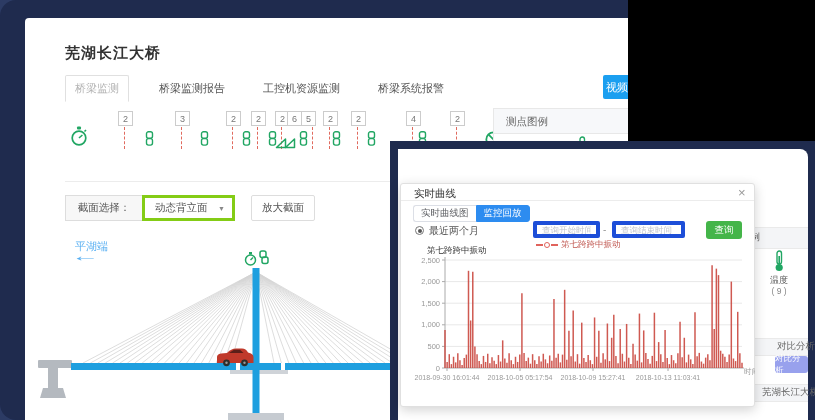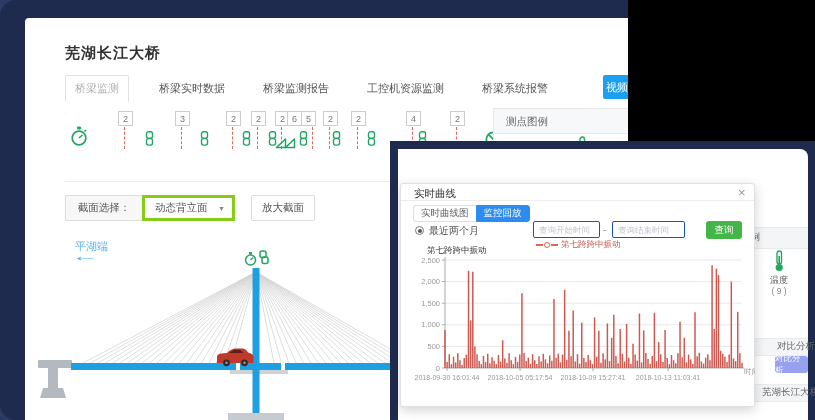--- a/index.html
+++ b/index.html
@@ -46,40 +46,39 @@
   #dialog-close{left:738px;top:185px;font-size:13px;color:#999;cursor:pointer;}
   #dialog-header-line{left:401px;top:200px;width:353px;height:1px;background:#ececec;}
   #dialog-tabs{left:413px;top:205px;height:17px;display:flex;}
   .dtab{font-size:9.5px;display:flex;align-items:center;padding:0 7px;border:1px solid #dcdfe6;color:#606266;background:#fff;cursor:pointer;}
   .dtab:first-child{border-radius:3px 0 0 3px;border-right:none;}
   .dtab:last-child{border-radius:0 3px 3px 0;}
   .dtab.active{background:#2d8cf0;border-color:#2d8cf0;color:#fff;}
   #radio{left:415px;top:226px;width:9px;height:9px;border:1px solid #777;border-radius:50%;box-sizing:border-box;}
   #radio::after{content:"";position:absolute;left:1.5px;top:1.5px;width:4px;height:4px;border-radius:50%;background:#555;}
   #radio-label{left:429px;top:224px;font-size:10px;color:#555;}
-  .dlg-input{position:absolute;top:221px;height:17px;border:1px solid #1d4ed8;border-radius:2px;box-sizing:border-box;font-size:8.5px;color:#555;padding:0 5px;outline:none;font-family:"Liberation Sans",sans-serif;}
+  .dlg-input{position:absolute;top:221px;height:17px;border:4px solid #1d4ed8;border-radius:2px;box-sizing:border-box;font-size:8.5px;color:#555;padding:0 5px;outline:none;font-family:"Liberation Sans",sans-serif;}
   .dlg-input::placeholder{color:#c0c4cc;}
   #range-sep{left:603px;top:224px;font-size:10px;color:#999;}
   #query-btn{left:706px;top:221px;width:36px;height:18px;background:#44b549;border-radius:3px;color:#fff;font-size:9.5px;display:flex;align-items:center;justify-content:center;cursor:pointer;}
   #chart-legend{left:400px;top:239px;width:355px;text-align:center;font-size:8.5px;color:#c05750;}
   .lgline{display:inline-block;width:7px;height:2px;background:#e0635c;vertical-align:middle;margin:0 1px;}
   .lgcirc{display:inline-block;width:5px;height:5px;border:1.5px solid #e0635c;border-radius:50%;vertical-align:middle;box-sizing:border-box;width:6px;height:6px;}
   #chart-title{left:427px;top:245px;font-size:8.5px;color:#333;}
   #chart-svg{left:410px;top:250px;}
 </style>
 </head>
 <body>
 
 <div id="stage">
 
   <div id="main-window" class="abs">
     <div id="page-title" class="abs">芜湖长江大桥</div>
     <div id="main-tabs" class="abs">
         <div class="mtab active">桥梁监测</div>
-        <div class="mtab">桥梁实时数据</div>
         <div class="mtab">桥梁监测报告</div>
         <div class="mtab">工控机资源监测</div>
         <div class="mtab">桥梁系统报警</div>
       </div>
     <div id="video-btn" class="abs">视频监控</div>
 
     <div id="sensor-strip" class="abs" style="left:0;top:0;width:603px;height:150px;">
       <div class="abs" style="left:44px;top:108px;">
         <svg width="20" height="22" viewBox="0 0 20 22">
             <rect x="8" y="0.5" width="4" height="3" rx="1" fill="#21a663"></rect>

